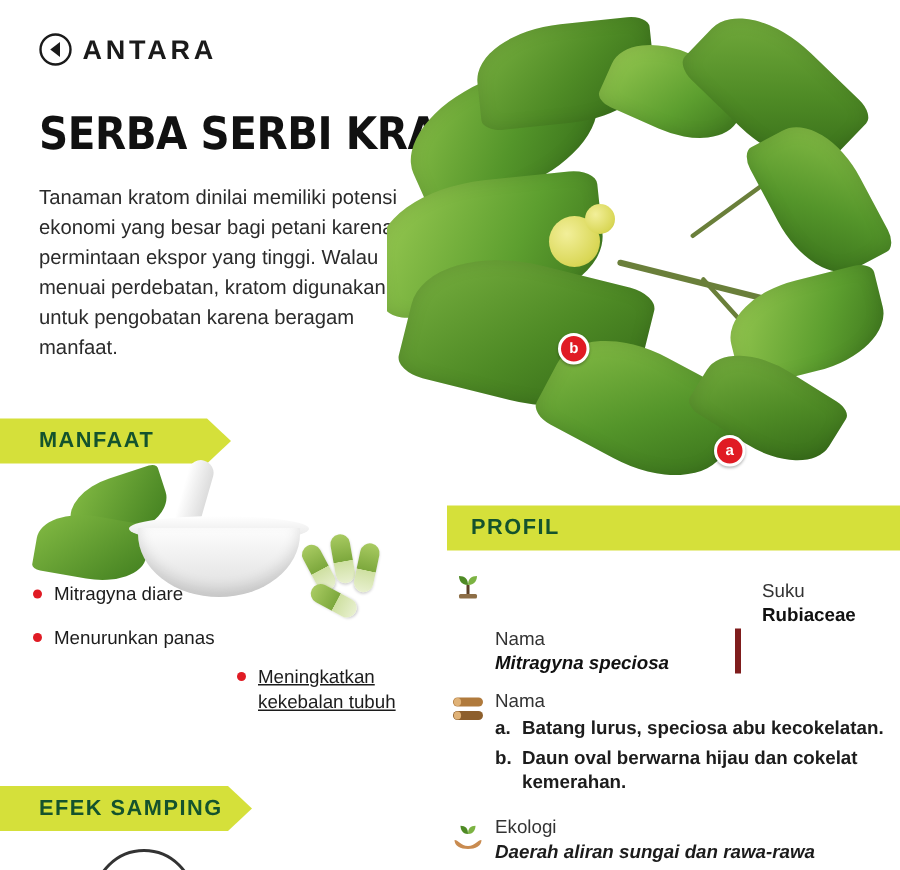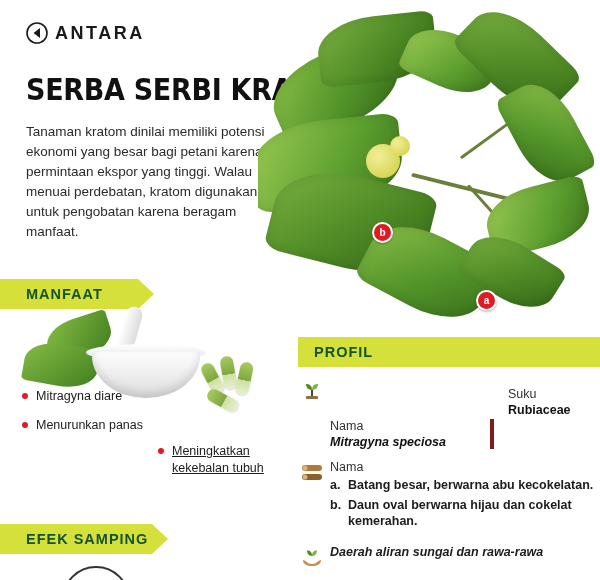--- a/index.html
+++ b/index.html
@@ -449,39 +449,40 @@
           <rect x="2" y="12" width="20" height="6" rx="3" fill="#8d5f2c"></rect>
           <ellipse cx="5" cy="6" rx="2.4" ry="2.6" fill="#e0b277"></ellipse>
           <ellipse cx="5" cy="15" rx="2.4" ry="2.6" fill="#e0b277"></ellipse>
         </svg>
       </div>
       <div class="profil-body">
         <div class="profil-head">Nama</div>
         <ul class="ciri-list">
           <li>
             <span class="ab">a.</span>
-            <span>Batang besar, berwarna abu kecokelatan.</span>
+            <span>Batang lurus, speciosa abu kecokelatan.</span>
           </li>
           <li>
             <span class="ab">b.</span>
             <span>Daun oval berwarna hijau dan cokelat kemerahan.</span>
           </li>
         </ul>
       </div>
     </div>
 
     <div class="profil-row">
       <div class="profil-icon">
         <svg width="24" height="22" viewBox="0 0 24 22">
           <path d="M12 10c-4 0-5-3.5-5-5.5 3.5 0 5 1.8 5 5.5z" fill="#4e8a25"></path>
           <path d="M12 10c4 0 5-3.5 5-5.5-3.5 0-5 1.8-5 5.5z" fill="#7cb342"></path>
           <path d="M3 14c3 0 4 4 9 4s6-4 9-4c0 4-4 6-9 6s-9-2-9-6z" fill="#c98b50"></path>
         </svg>
       </div>
       <div class="profil-body">
+        <div class="profil-head">Ekologi</div>
         <div class="eko-text">Daerah aliran sungai dan rawa-rawa</div>
       </div>
     </div>
   </div>
 
   <div class="band" id="efek-band">
     <span class="band-label">EFEK SAMPING</span>
     <span class="band-tail"></span>
   </div>
 

